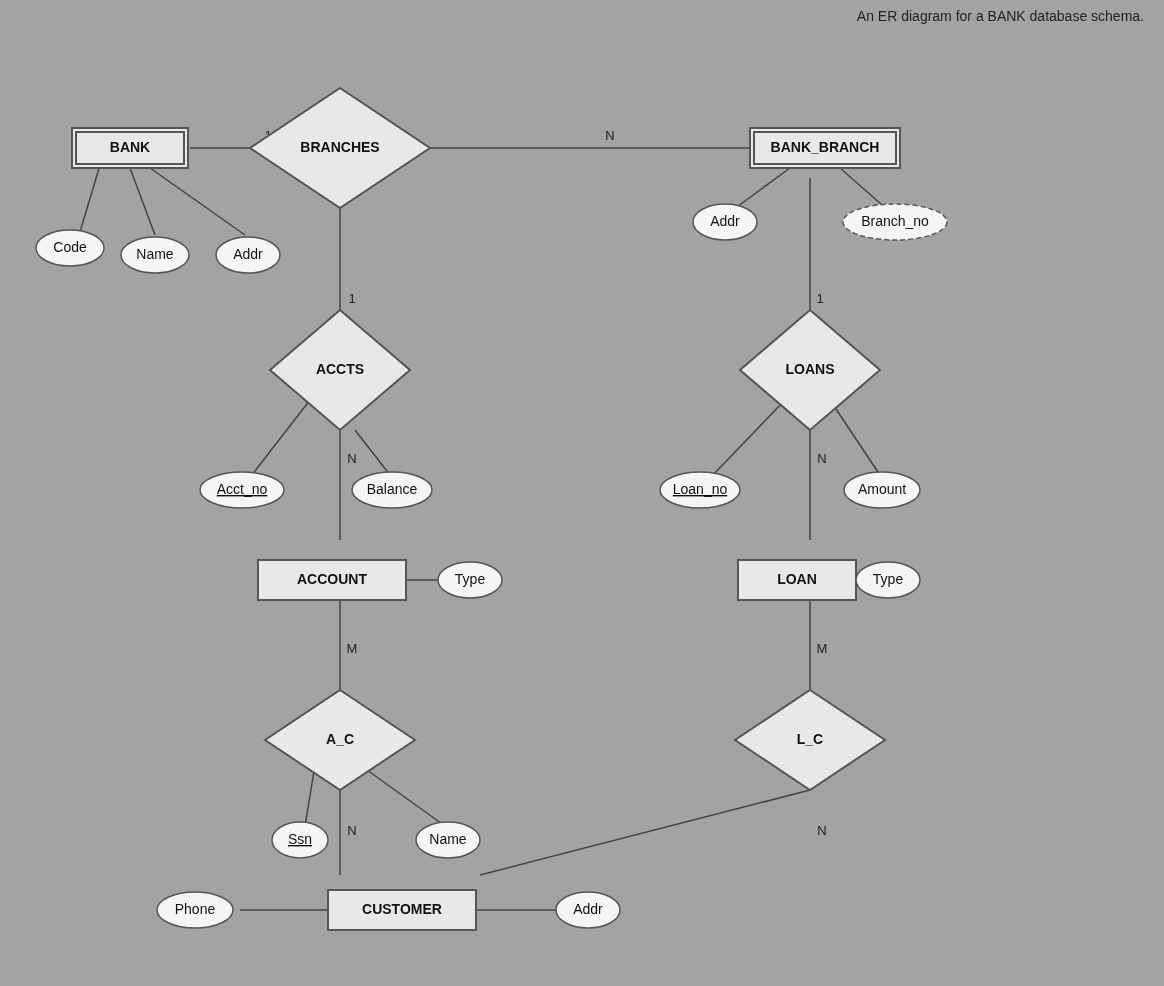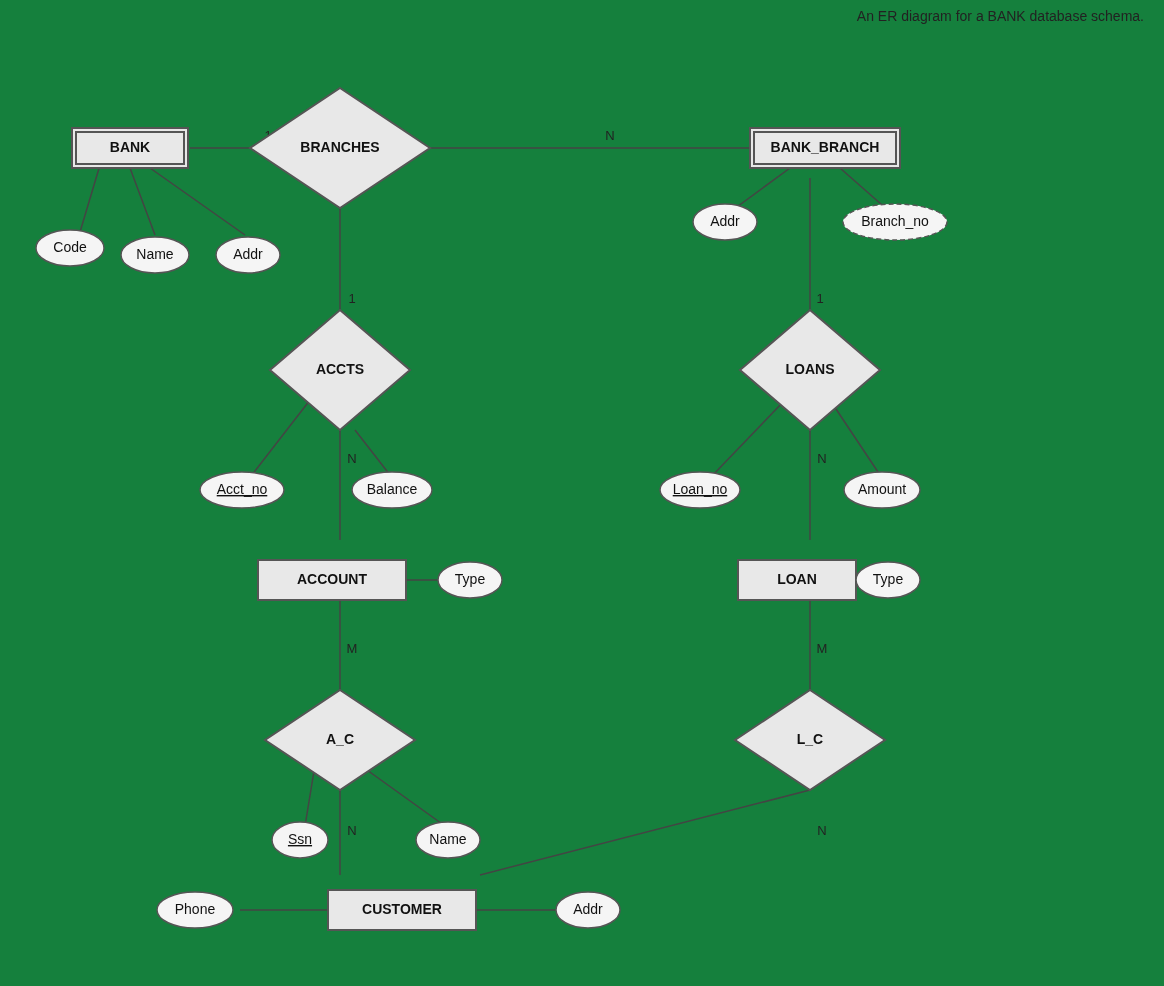--- a/index.html
+++ b/index.html
@@ -8,21 +8,21 @@
       font-family: Arial, sans-serif;
       width: 1164px;
       height: 986px;
       overflow: hidden;
       position: relative;
     }
     #diagram-container {
       position: relative;
       width: 1164px;
       height: 986px;
-      background: #15803d;
+      background: #a3a3a3;
     }
     svg#diagram-svg {
       position: absolute;
       top: 0; left: 0;
       width: 1164px;
       height: 986px;
     }
     .caption {
       position: absolute;
       top: 8px;

